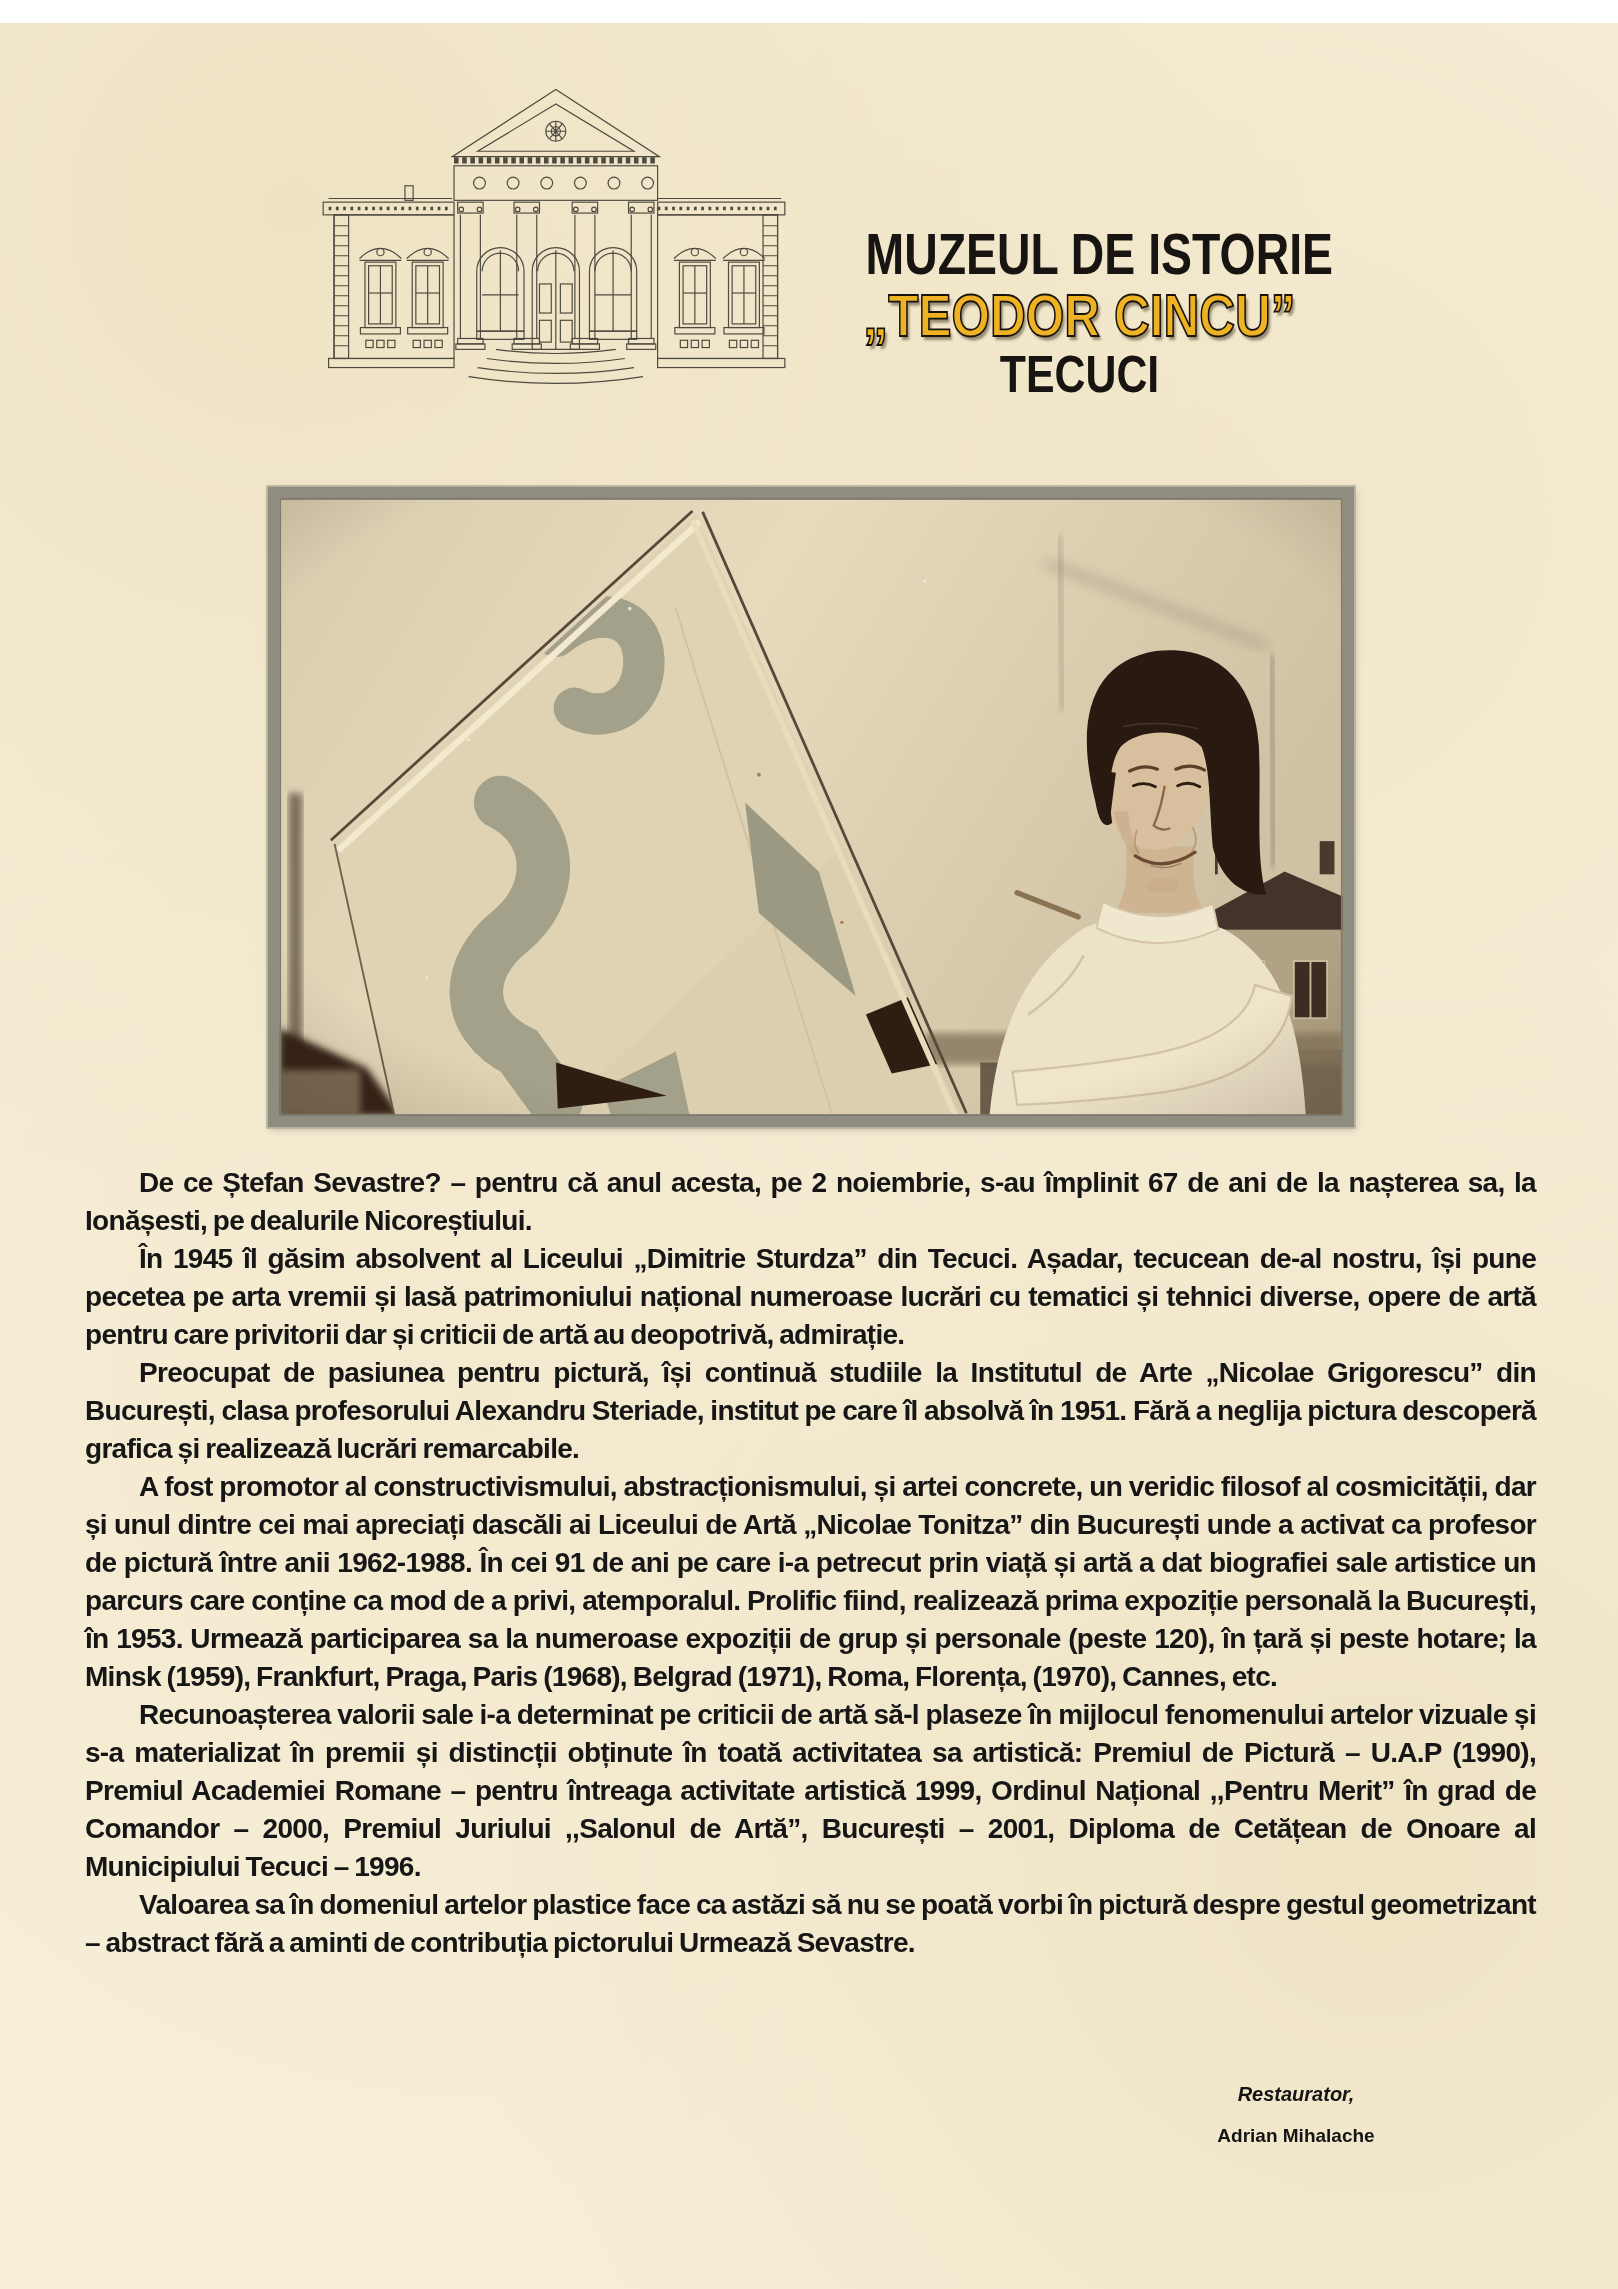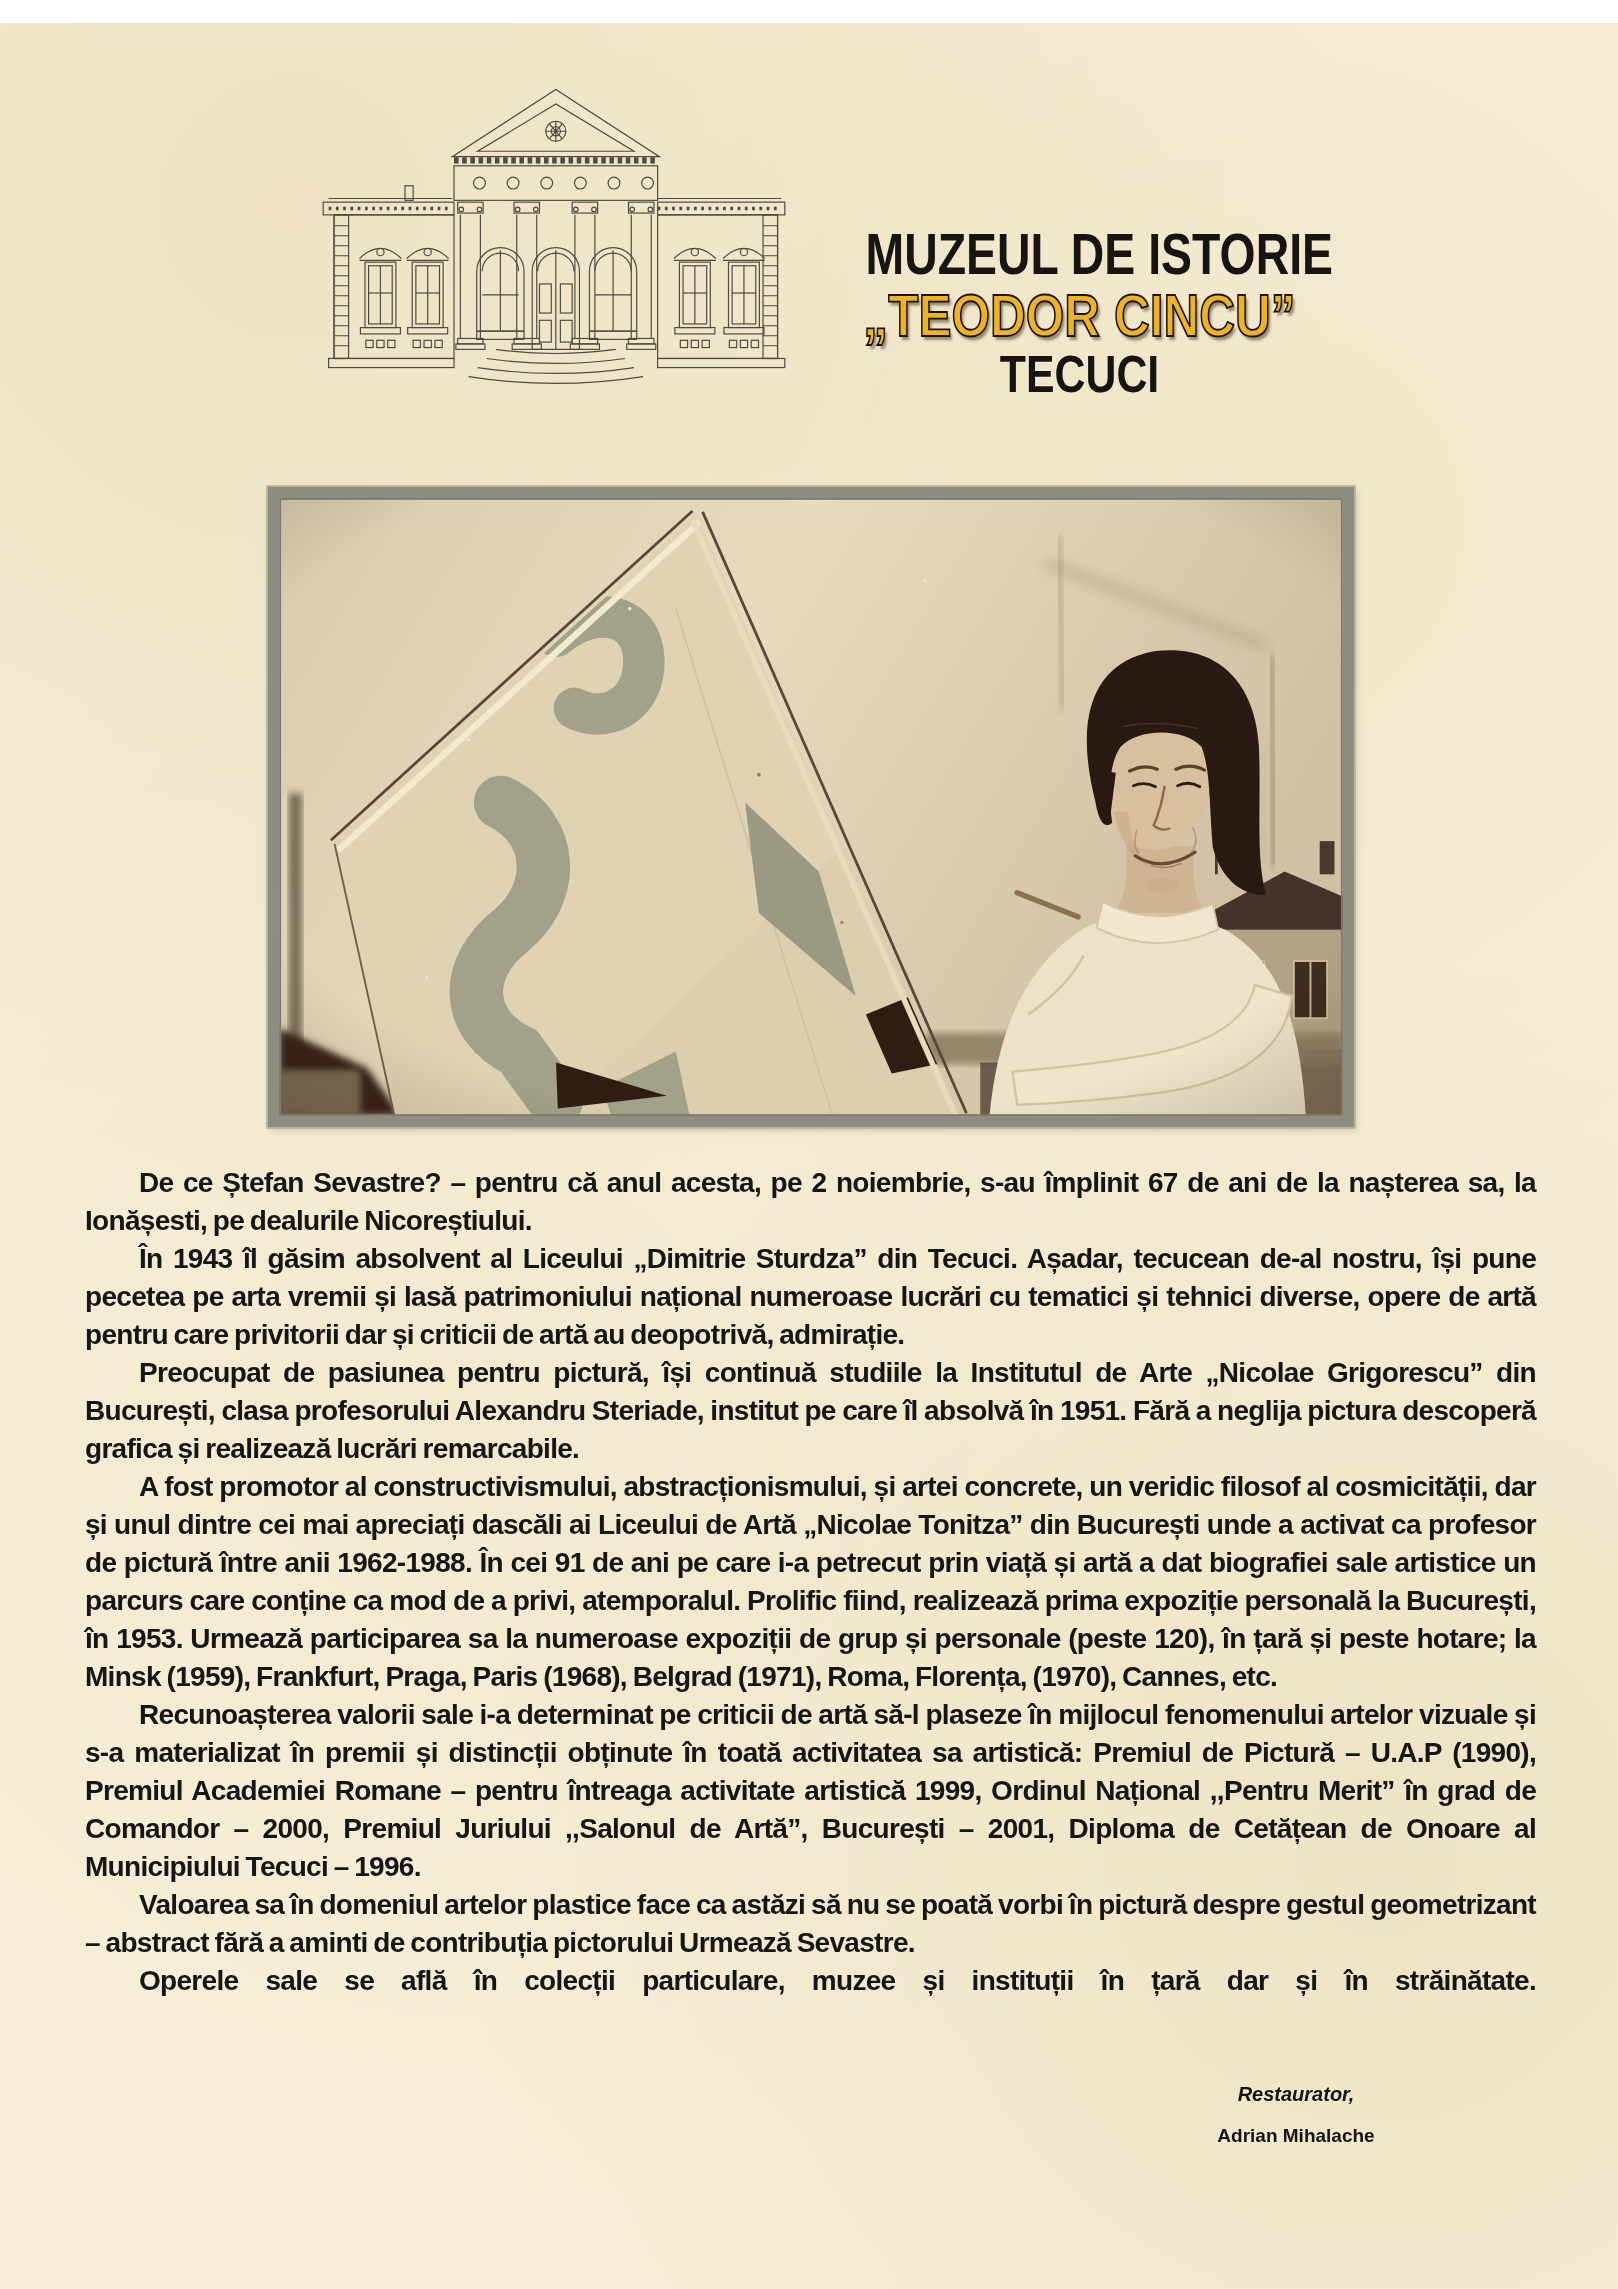--- a/index.html
+++ b/index.html
@@ -331,26 +331,25 @@
         <circle cx="610" cy="460" r="1.8" fill="#8a3b23" opacity="0.6"></circle>
       </g>
       <rect x="0" y="0" width="1153" height="670" fill="url(#vig)"></rect>
       <rect x="1" y="1" width="1151" height="668" fill="none" stroke="#7c7a6e" stroke-width="2"></rect>
     </svg>
   </div>
 
   <div class="article">
 
   <p>De ce Ștefan Sevastre? – pentru că anul acesta, pe 2 noiembrie, s-au împlinit 67 de ani de la nașterea sa, la Ionășesti, pe dealurile Nicoreștiului.</p>
-      <p>În 1943 îl găsim absolvent al Liceului „Dimitrie Sturdza” din Tecuci. Așadar, tecucean de-al nostru, își pune pecetea pe arta vremii și lasă patrimoniului național numeroase lucrări cu tematici și tehnici diverse, opere de artă pentru care privitorii dar și criticii de artă au deopotrivă, admirație.</p>
+      <p>În 1945 îl găsim absolvent al Liceului „Dimitrie Sturdza” din Tecuci. Așadar, tecucean de-al nostru, își pune pecetea pe arta vremii și lasă patrimoniului național numeroase lucrări cu tematici și tehnici diverse, opere de artă pentru care privitorii dar și criticii de artă au deopotrivă, admirație.</p>
       <p>Preocupat de pasiunea pentru pictură, își continuă studiile la Institutul de Arte „Nicolae Grigorescu” din București, clasa profesorului Alexandru Steriade, institut pe care îl absolvă în 1951. Fără a neglija pictura descoperă grafica și realizează lucrări remarcabile.</p>
       <p>A fost promotor al constructivismului, abstracționismului, și artei concrete, un veridic filosof al cosmicității, dar și unul dintre cei mai apreciați dascăli ai Liceului de Artă „Nicolae Tonitza” din București unde a activat ca profesor de pictură între anii 1962-1988. În cei 91 de ani pe care i-a petrecut prin viață și artă a dat biografiei sale artistice un parcurs care conține ca mod de a privi, atemporalul. Prolific fiind, realizează prima expoziție personală la București, în 1953. Urmează participarea sa la numeroase expoziții de grup și personale (peste 120), în țară și peste hotare; la Minsk (1959), Frankfurt, Praga, Paris (1968), Belgrad (1971), Roma, Florența, (1970), Cannes, etc.</p>
       <p>Recunoașterea valorii sale i-a determinat pe criticii de artă să-l plaseze în mijlocul fenomenului artelor vizuale și s-a materializat în premii și distincții obținute în toată activitatea sa artistică: Premiul de Pictură – U.A.P (1990), Premiul Academiei Romane – pentru întreaga activitate artistică 1999, Ordinul Național ,,Pentru Merit” în grad de Comandor – 2000, Premiul Juriului ,,Salonul de Artă”, București – 2001, Diploma de Cetățean de Onoare al Municipiului Tecuci – 1996.</p>
       <p>Valoarea sa în domeniul artelor plastice face ca astăzi să nu se poată vorbi în pictură despre gestul geometrizant – abstract fără a aminti de contribuția pictorului Urmează Sevastre.</p>
-      <p class="justify-last">Operele sale se află în colecții particulare, muzee și instituții în țară dar și în străinătate.</p>
     </div>
 
   <div class="signature">
     <span class="sig-role">Restaurator,</span>
     <span class="sig-name">Adrian Mihalache</span>
   </div>
 
 </div>
 
 

